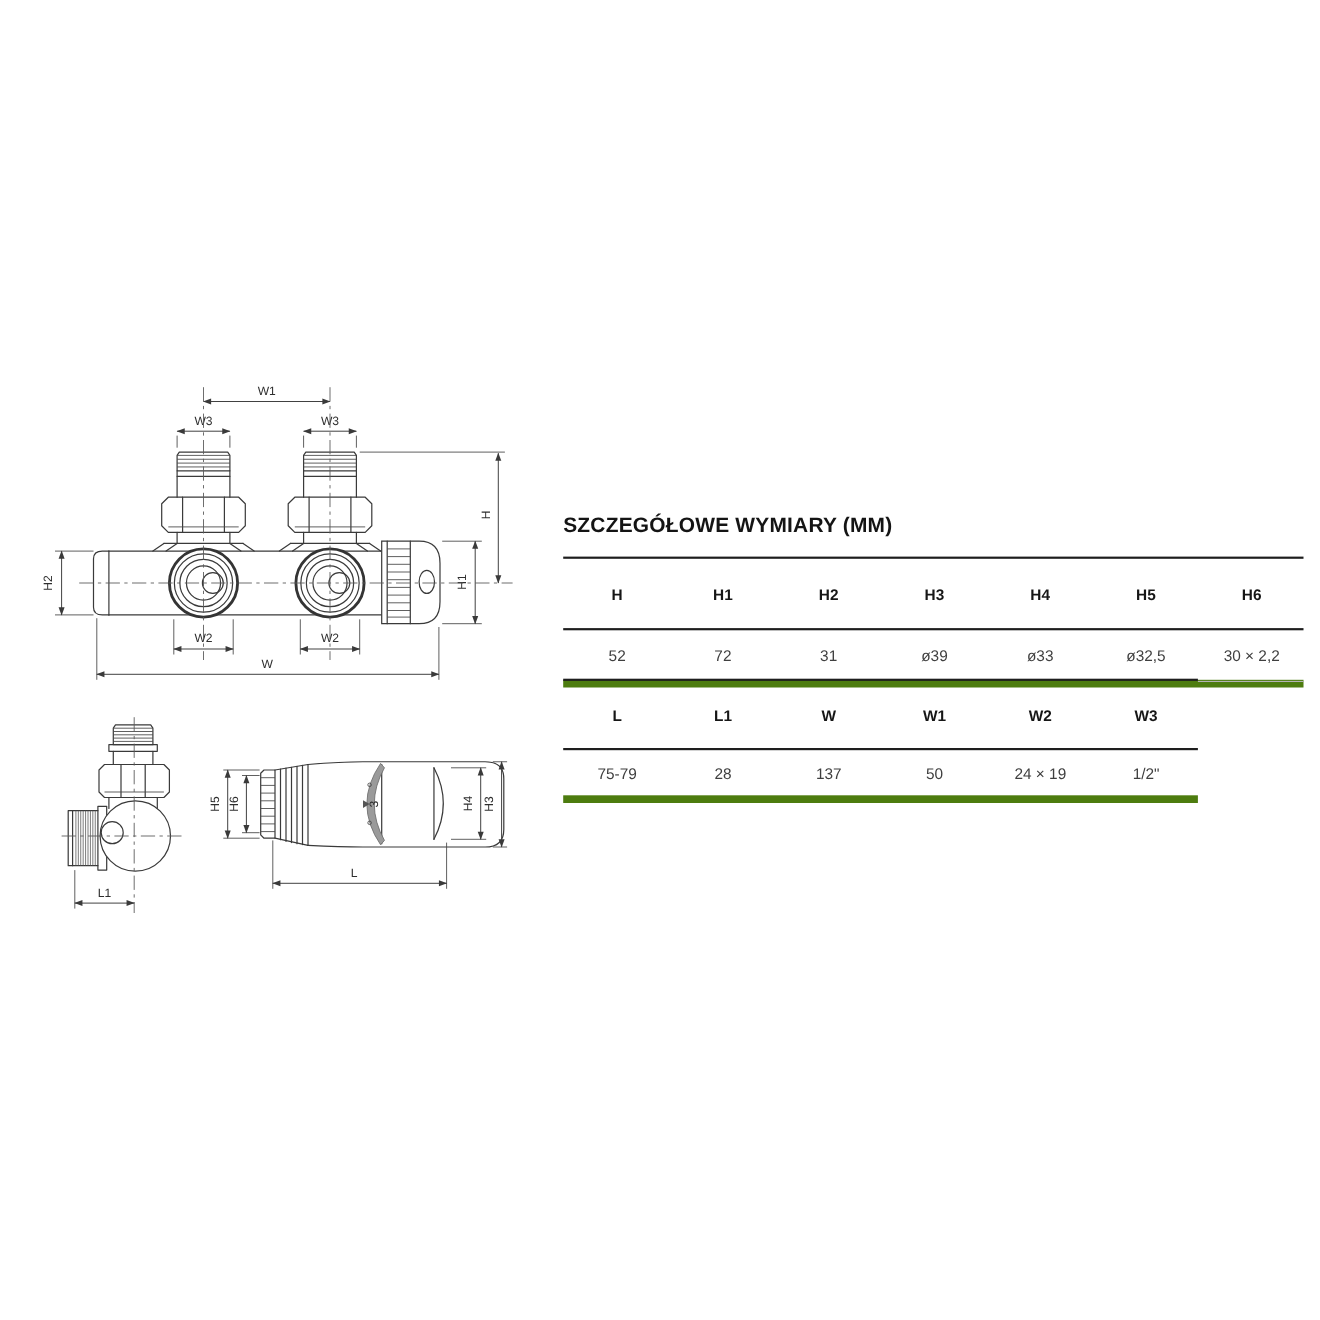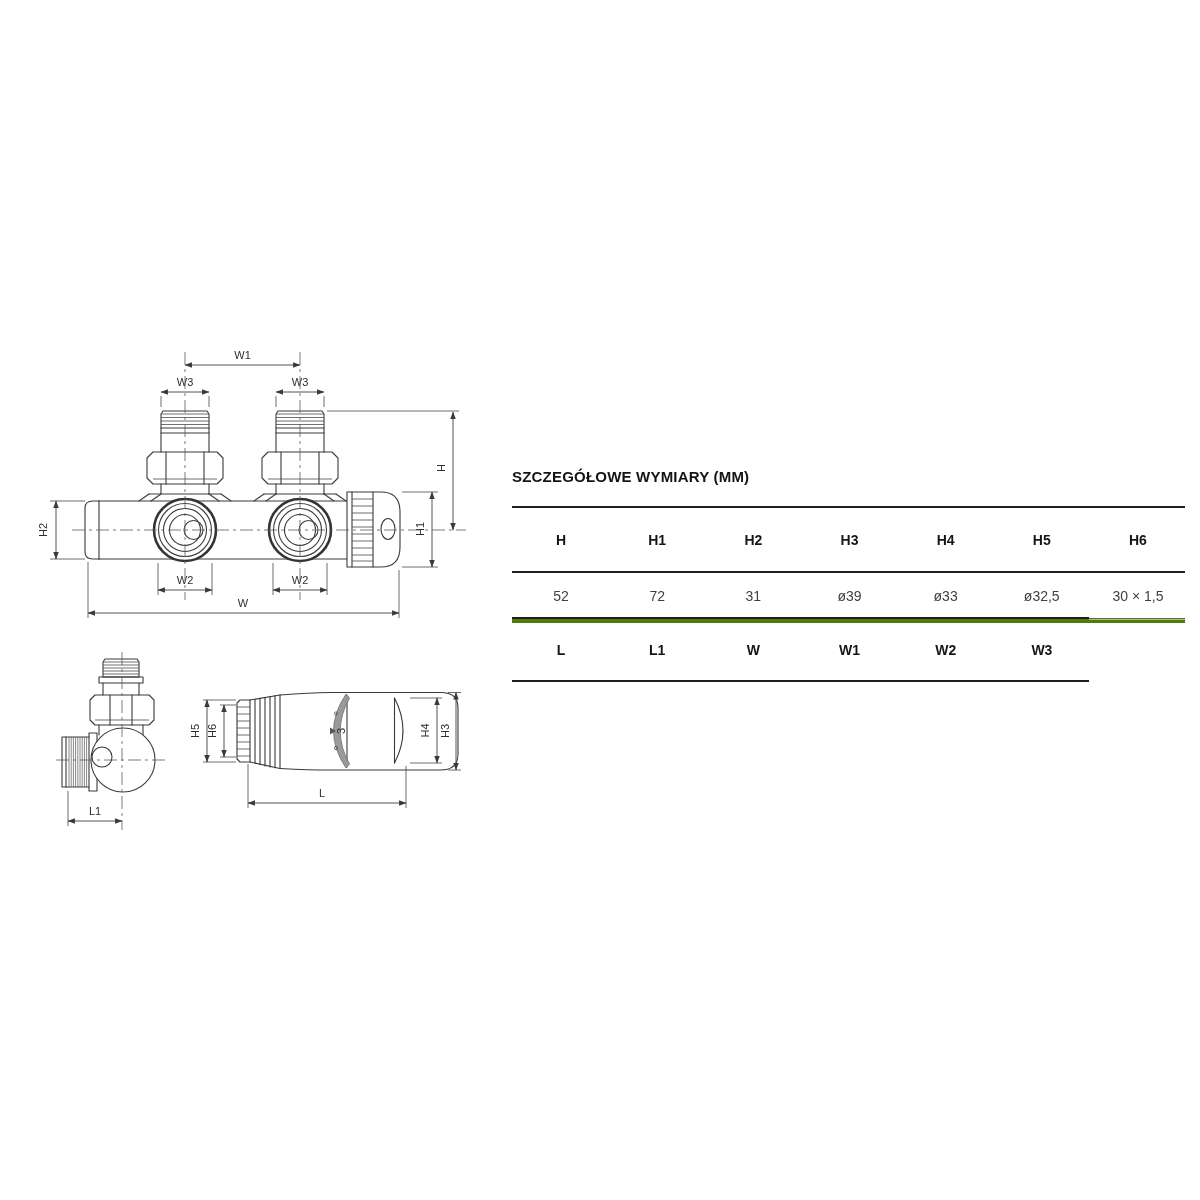--- a/index.html
+++ b/index.html
@@ -14,28 +14,28 @@
   .thin{fill:none;stroke:#4a4a4a;stroke-width:0.8;}
   .hatch{fill:none;stroke:#555555;stroke-width:0.7;}
   .dim{fill:none;stroke:#3f3f3f;stroke-width:0.9;}
   .ext{fill:none;stroke:#4a4a4a;stroke-width:0.8;}
   .cl{fill:none;stroke:#5a5a5a;stroke-width:0.8;stroke-dasharray:13 4 3 4;}
   .lbl{font-family:"Liberation Sans",sans-serif;font-size:11px;fill:#2e2e2e;}
   .crescent{fill:#9a9a9a;stroke:#6e6e6e;stroke-width:0.8;}
   .mark{fill:#555555;stroke:none;}
 
   
-  .panel-title{position:absolute;left:512px;top:468px;font-size:15px;font-weight:700;
+  .panel-title{position:absolute;left:512px;top:468px;font-size:19px;font-weight:700;
                color:#141414;letter-spacing:.2px;}
   .spec-table{position:absolute;left:512px;}
   .tbl1{top:506px;width:673px;border-top:2.5px solid #1e1e1e;}
   .tbl2{top:617px;width:577px;border-top:2.5px solid #1e1e1e;}
   .thead-row{display:grid;align-items:center;border-bottom:2px solid #1e1e1e;
              font-weight:700;font-size:14px;color:#161616;}
-  .tbody-row{display:grid;align-items:center;border-bottom:5px solid #4d7c0f;
+  .tbody-row{display:grid;align-items:center;border-bottom:7px solid #4d7c0f;
              font-size:14px;color:#3f3f3f;}
   .tbl1 .thead-row,.tbl1 .tbody-row{grid-template-columns:repeat(7,1fr);}
   .tbl2 .thead-row,.tbl2 .tbody-row{grid-template-columns:repeat(6,1fr);}
   .tbl1 .thead-row{height:63px;}
   .tbl1 .tbody-row{height:45px;}
   .tbl2 .thead-row{height:61px;}
   .tbl2 .tbody-row{height:41px;}
   .cell{padding-left:2px;white-space:nowrap;}
   
   .tbl1-bottom-ext{position:absolute;left:1089px;top:618.5px;width:96px;height:0;
@@ -221,29 +221,37 @@
       <div class="cell">H5</div>
       <div class="cell">H6</div>
     </div>
     <div class="tbody-row">
       <div class="cell">52</div>
       <div class="cell">72</div>
       <div class="cell">31</div>
       <div class="cell">ø39</div>
       <div class="cell">ø33</div>
       <div class="cell">ø32,5</div>
-      <div class="cell">30 × 1,5</div>
+      <div class="cell">30 × 2,2</div>
     </div>
   </div>
   <div class="tbl1-bottom-ext"></div>
 
   <div class="spec-table tbl2">
     <div class="thead-row">
       <div class="cell">L</div>
       <div class="cell">L1</div>
       <div class="cell">W</div>
       <div class="cell">W1</div>
       <div class="cell">W2</div>
       <div class="cell">W3</div>
     </div>
+    <div class="tbody-row">
+      <div class="cell">75-79</div>
+      <div class="cell">28</div>
+      <div class="cell">137</div>
+      <div class="cell">50</div>
+      <div class="cell">24 × 19</div>
+      <div class="cell">1/2"</div>
+    </div>
   </div>
 
 </div>
 
 </body></html>

